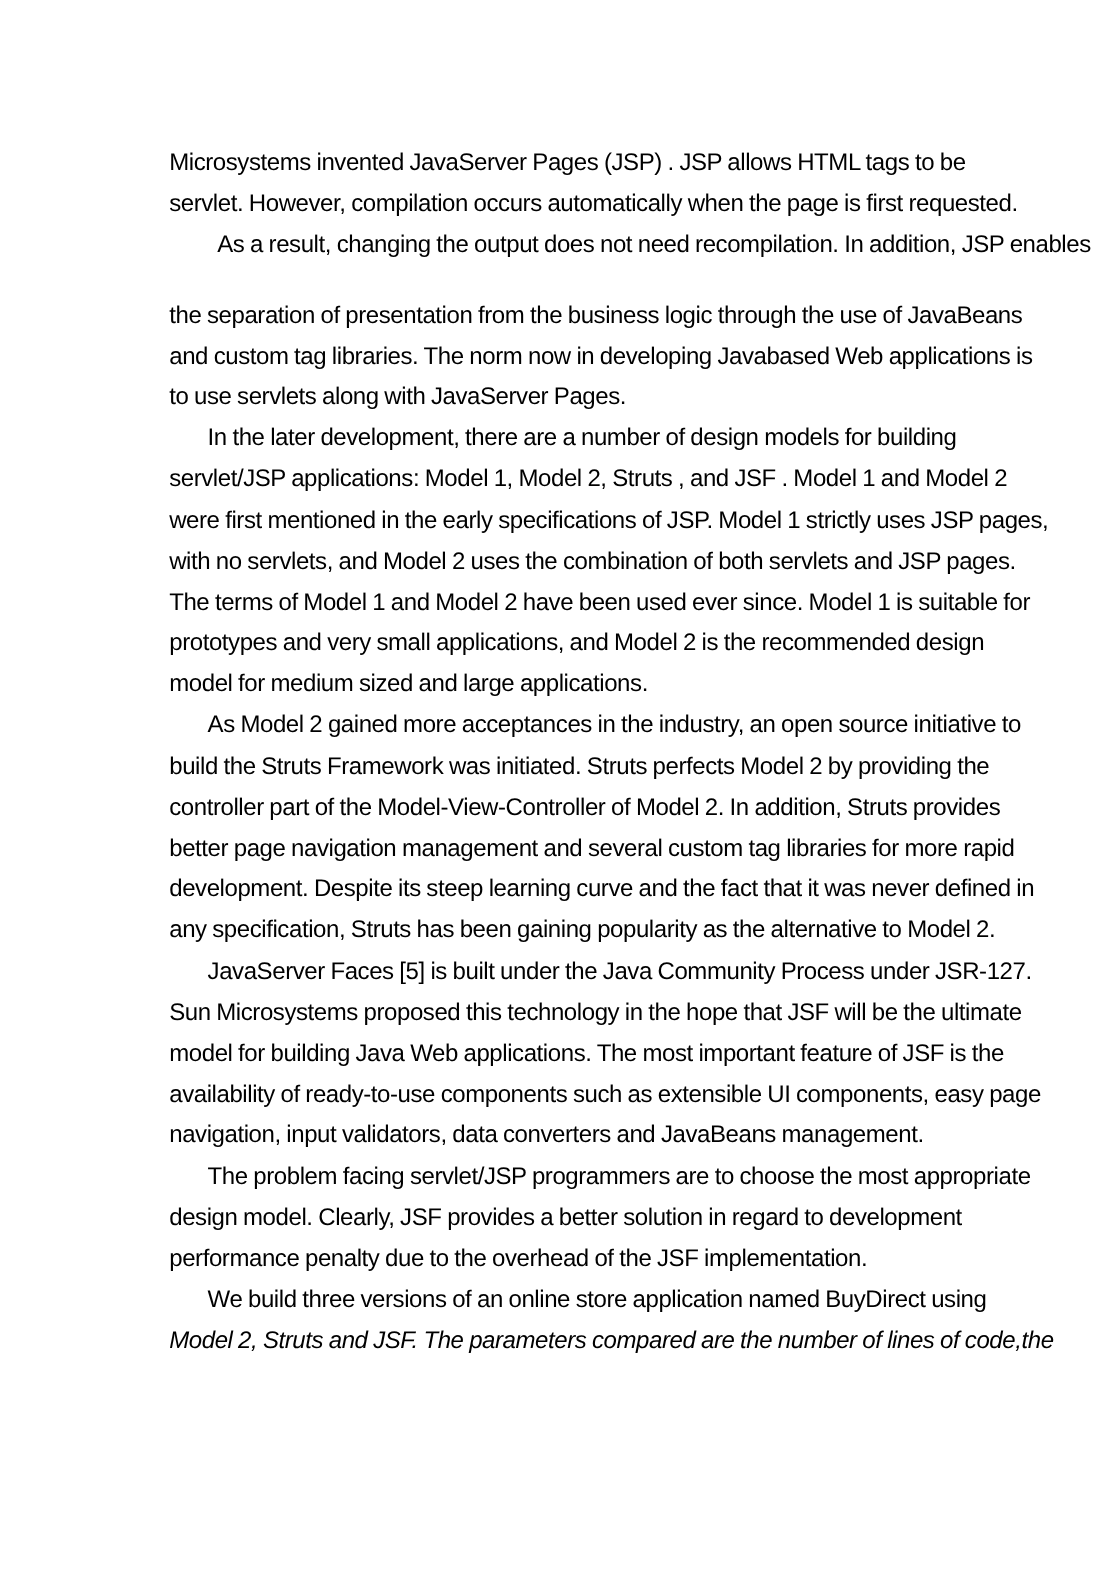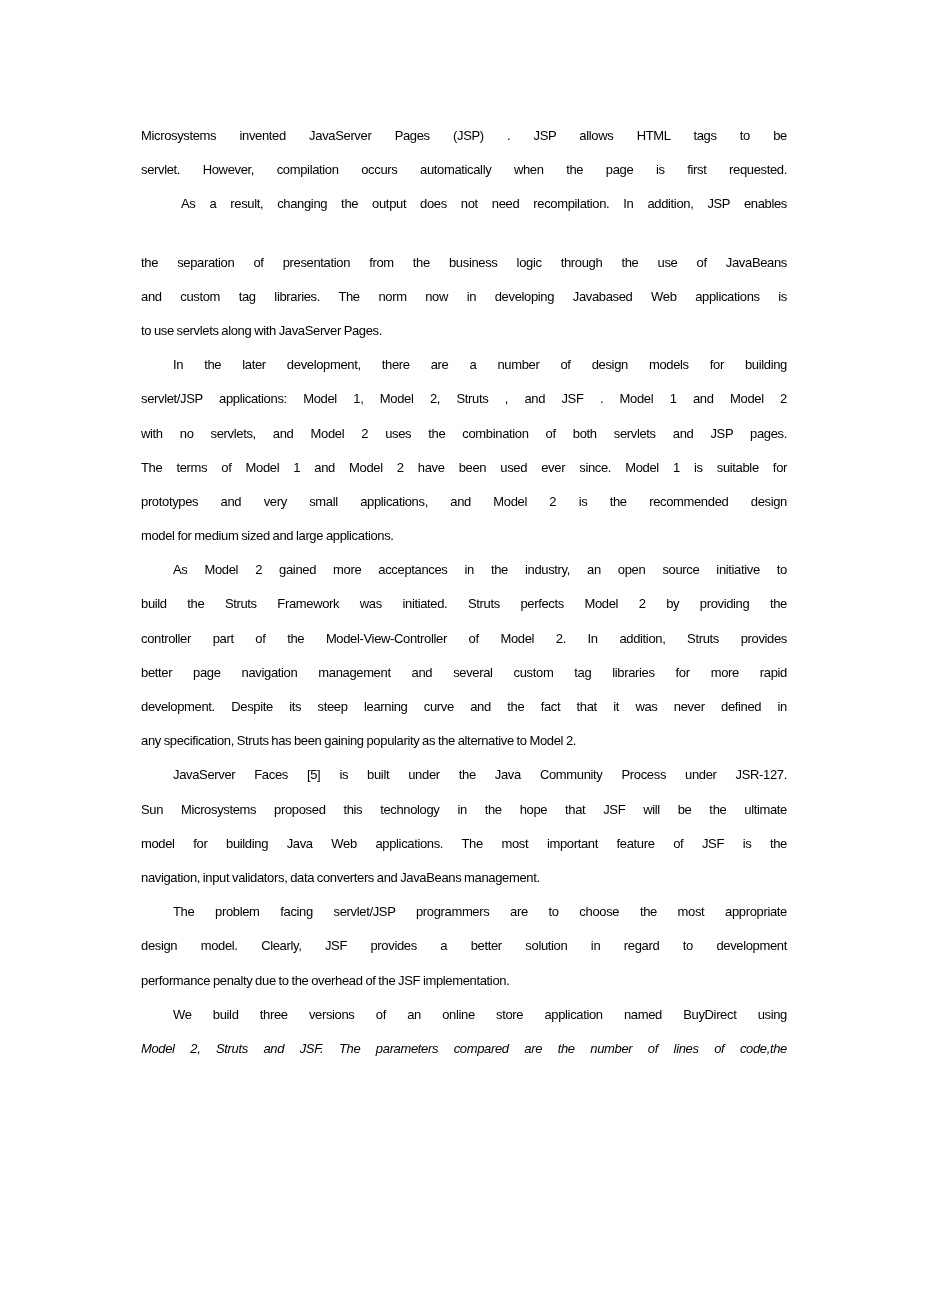--- a/index.html
+++ b/index.html
@@ -2,21 +2,21 @@
 <html><head>
 <meta charset="utf-8">
 <style>
   html, body { margin: 0; padding: 0; background: #ffffff; }
   body { width: 926px; height: 1309px; position: relative; overflow: hidden; }
   .page {
     position: absolute; left: 0; top: 0; width: 926px; height: 1309px; background: #ffffff;
   }
   .body-text {
     position: absolute; left: 141px; top: 122px; width: 646px;
-    font-family: "Liberation Sans", sans-serif; font-size: 13px; color: #000000;
+    font-family: "Liberation Sans", sans-serif; font-size: 20px; color: #000000;
     letter-spacing: -0.35px; word-spacing: -0.5px;
   }
   .line {
     display: block; height: 34.2px; line-height: 28px;
     text-align: justify; text-align-last: justify; white-space: nowrap; overflow: visible;
   }
   .line.last { text-align-last: left; }
   .line.indent { padding-left: 32px; }
 </style>
 </head>
@@ -30,39 +30,41 @@
       <div class="line" style="white-space: nowrap; word-spacing: -0.5px;">servlet. However, compilation occurs automatically when the page is first requested.</div>
       <div class="line" style="white-space: nowrap; word-spacing: -0.5px; margin-left: 40px;">As a result, changing the output does not need recompilation. In addition, JSP enables</div>
       <div class="line" style="white-space: nowrap; word-spacing: -0.5px; margin-top: 24px;">the separation of presentation from the business logic through the use of JavaBeans</div>
       <div class="line" style="white-space: nowrap; word-spacing: -0.5px;">and custom tag libraries. The norm now in developing Javabased Web applications is</div>
       <div class="line last">to use servlets along with JavaServer Pages.</div>
     </div>
 
     <div>
       <div class="line indent" style="white-space: nowrap; word-spacing: -0.5px;">In the later development, there are a number of design models for building</div>
       <div class="line" style="white-space: nowrap; word-spacing: -0.5px;">servlet/JSP applications: Model 1, Model 2, Struts , and JSF . Model 1 and Model 2</div>
+      <div class="line" style="white-space: nowrap; word-spacing: -0.5px;">were first mentioned in the early specifications of JSP. Model 1 strictly uses JSP pages,</div>
       <div class="line" style="white-space: nowrap; word-spacing: -0.5px;">with no servlets, and Model 2 uses the combination of both servlets and JSP pages.</div>
       <div class="line" style="white-space: nowrap; word-spacing: -0.5px;">The terms of Model 1 and Model 2 have been used ever since. Model 1 is suitable for</div>
       <div class="line" style="white-space: nowrap; word-spacing: -0.5px;">prototypes and very small applications, and Model 2 is the recommended design</div>
       <div class="line last">model for medium sized and large applications.</div>
     </div>
 
     <div>
       <div class="line indent" style="white-space: nowrap; word-spacing: -0.5px;">As Model 2 gained more acceptances in the industry, an open source initiative to</div>
       <div class="line" style="white-space: nowrap; word-spacing: -0.5px;">build the Struts Framework was initiated. Struts perfects Model 2 by providing the</div>
       <div class="line" style="white-space: nowrap; word-spacing: -0.5px;">controller part of the Model-View-Controller of Model 2. In addition, Struts provides</div>
       <div class="line" style="white-space: nowrap; word-spacing: -0.5px;">better page navigation management and several custom tag libraries for more rapid</div>
       <div class="line" style="white-space: nowrap; word-spacing: -0.5px;">development. Despite its steep learning curve and the fact that it was never defined in</div>
       <div class="line last">any specification, Struts has been gaining popularity as the alternative to Model 2.</div>
     </div>
 
     <div>
       <div class="line indent" style="white-space: nowrap; word-spacing: -0.5px;">JavaServer Faces [5] is built under the Java Community Process under JSR-127.</div>
       <div class="line" style="white-space: nowrap; word-spacing: -0.5px;">Sun Microsystems proposed this technology in the hope that JSF will be the ultimate</div>
       <div class="line" style="white-space: nowrap; word-spacing: -0.5px;">model for building Java Web applications. The most important feature of JSF is the</div>
+      <div class="line" style="white-space: nowrap; word-spacing: -0.5px;">availability of ready-to-use components such as extensible UI components, easy page</div>
       <div class="line last">navigation, input validators, data converters and JavaBeans management.</div>
     </div>
 
     <div>
       <div class="line indent" style="white-space: nowrap; word-spacing: -0.5px;">The problem facing servlet/JSP programmers are to choose the most appropriate</div>
       <div class="line" style="white-space: nowrap; word-spacing: -0.5px;">design model. Clearly, JSF provides a better solution in regard to development</div>
       <div class="line last">performance penalty due to the overhead of the JSF implementation.</div>
     </div>
 
     <div>

